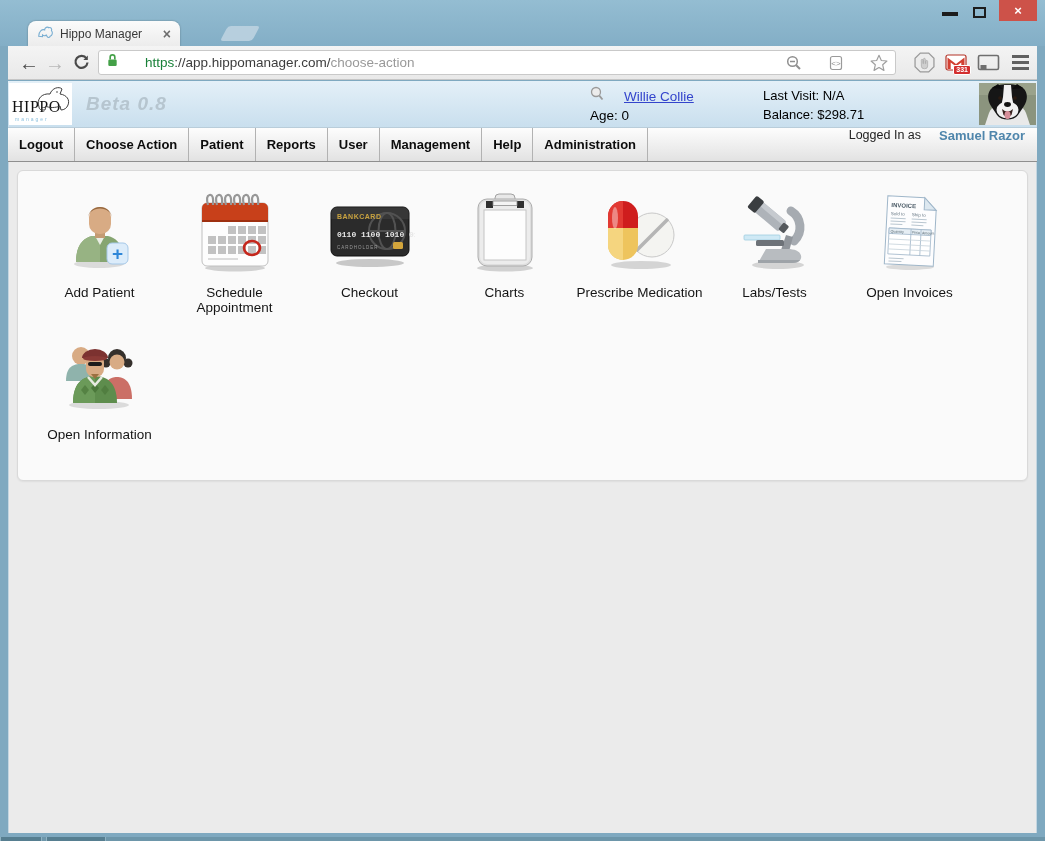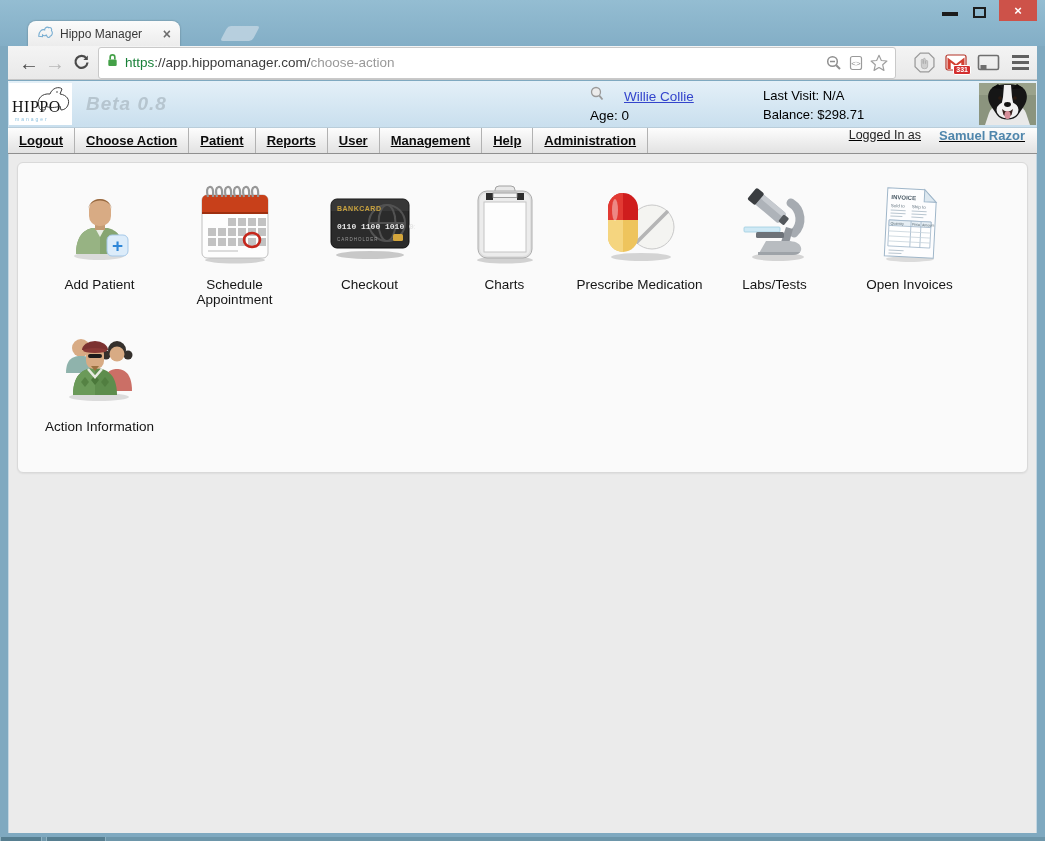--- a/index.html
+++ b/index.html
@@ -22,22 +22,22 @@
   .win-close { left:999px; top:0; width:38px; height:21px; background:#cd5249; color:#fff;
     font-size:13px; font-weight:bold; }
 
   .toolbar { position:absolute; left:8px; top:46px; width:1029px; height:34px;
     background:linear-gradient(#f4f4f4,#e9e9e9); border-bottom:1px solid #c6c6c6;
     display:flex; align-items:center; padding:0 8px; }
   .nav-arrow { font-size:20px; font-weight:bold; width:26px; text-align:center; line-height:1; cursor:default; }
   .back { color:#4a4a4a; }
   .fwd  { color:#b8b8b8; }
   .reload { width:26px; display:flex; justify-content:center; }
-  .addressbar { flex:1; height:32px; margin:0 8px 0 4px; background:#fff; border:1px solid #c9c9c9;
-    border-radius:3px; display:flex; align-items:center; padding:0 7px; }
+  .addressbar { flex:1; height:25px; margin:0 8px 0 4px; background:#fff; border:1px solid #c9c9c9;
+    border-radius:3px; display:flex; align-items:center; padding:0 7px;gap:20px; }
   .url { font-size:13.5px; white-space:nowrap; margin-left:6px; flex:1; }
   .url .scheme { color:#188038; }
   .url .host { color:#3c3c3c; }
   .url .path { color:#999; }
   .abar-ico { margin-left:7px; display:flex; align-items:center; }
   .ext-ico { margin-left:10px; display:flex; align-items:center; position:relative; }
   .gmail-badge { position:absolute; right:-4px; bottom:-4px; background:#d32f2f; color:#fff;
     font-size:7px; font-weight:bold; padding:0 2px; border-radius:2px; border:1px solid #fff; line-height:8px; }
   .hamburger { margin-left:12px; display:flex; flex-direction:column; gap:3px; }
   .hamburger div { width:17px; height:3px; background:#616161; }
@@ -55,22 +55,22 @@
   .logo-sub { position:absolute; left:6px; top:33px; font-size:5px; letter-spacing:2px; color:#8cc0de; }
   .logo-sketch { position:absolute; left:24px; top:0px; }
   .beta { position:absolute; left:78px; top:12px; font-size:19px; font-style:italic; font-weight:bold;
     color:#b6c5cf; letter-spacing:1px; }
   .patient-block { position:absolute; left:582px; top:5px; font-size:13.5px; line-height:19px; color:#000; }
   .patient-row { display:flex; align-items:center; gap:20px; }
   .patient-link { color:#3344cc; text-decoration:underline; cursor:pointer; }
   .visit-block { position:absolute; left:755px; top:5px; font-size:13px; line-height:19px; color:#000; }
   .dog-photo { position:absolute; right:1px; top:2px; width:57px; height:42px; overflow:hidden; }
 
-  .menubar { height:26px; flex:none; background:linear-gradient(#fdfdfd,#e2e2e2);
-    border-bottom:1px solid #8f8f8f; display:flex; align-items:stretch; font-size:13px;text-decoration:underline; }
+  .menubar { height:34px; flex:none; background:linear-gradient(#fdfdfd,#e2e2e2);
+    border-bottom:1px solid #8f8f8f; display:flex; align-items:stretch; font-size:13px; }
   .mi { font-weight:bold; color:#0c0c0c; padding:0 11px; display:flex; align-items:center;
     border-right:1px solid #b2b2b2; cursor:default; }
   .menubar-spacer { flex:1; }
   .logged-in { display:flex; align-items:flex-start; gap:18px; padding-right:12px; font-size:12.5px; color:#222; }
   .logged-user { font-weight:bold; color:#4f86ac; font-size:13px; cursor:pointer; }
 
   .content { flex:1; padding:8px 9px; }
   .card { width:100%; height:311px; background:#fafafa; border:1px solid #d9d9d9; border-radius:6px;
     box-shadow:0 1px 2px rgba(0,0,0,.06); padding:18px 14px; display:flex; flex-wrap:wrap; align-content:flex-start; }
   .action { width:135px; display:flex; flex-direction:column; align-items:center; margin-bottom:16px; cursor:pointer; }
@@ -424,21 +424,21 @@
             <path d="M22 57 l4 -5 4 5 -4 5 z" fill="#4b783b" opacity=".7"></path>
             <path d="M42 57 l4 -5 4 5 -4 5 z" fill="#4b783b" opacity=".7"></path>
             <path d="M29 44 L36 52 L43 44" fill="none" stroke="#e7ebe2" stroke-width="2.5"></path>
             <rect x="27" y="21" width="18" height="23" rx="8" fill="#d8ab84"></rect>
             <path d="M23 25 a13 9 0 0 1 26 0 z" fill="#7c3230"></path>
             <ellipse cx="36" cy="25.5" rx="12" ry="2.5" fill="#8a3a36"></ellipse>
             <rect x="29" y="29" width="14" height="4" rx="2" fill="#1c1c1c"></rect>
             <path d="M32 41 h8 l-4 5 z" fill="#9b7040"></path>
           </svg>
         </div>
-        <div class="action-label">Action Information</div>
+        <div class="action-label">Open Information</div>
       </div>
 
     </div>
   </div>
 </div>
 
 <div class="bottom-bits">
   <div class="seg seg1"></div>
   <div class="seg seg2"></div>
 </div>

